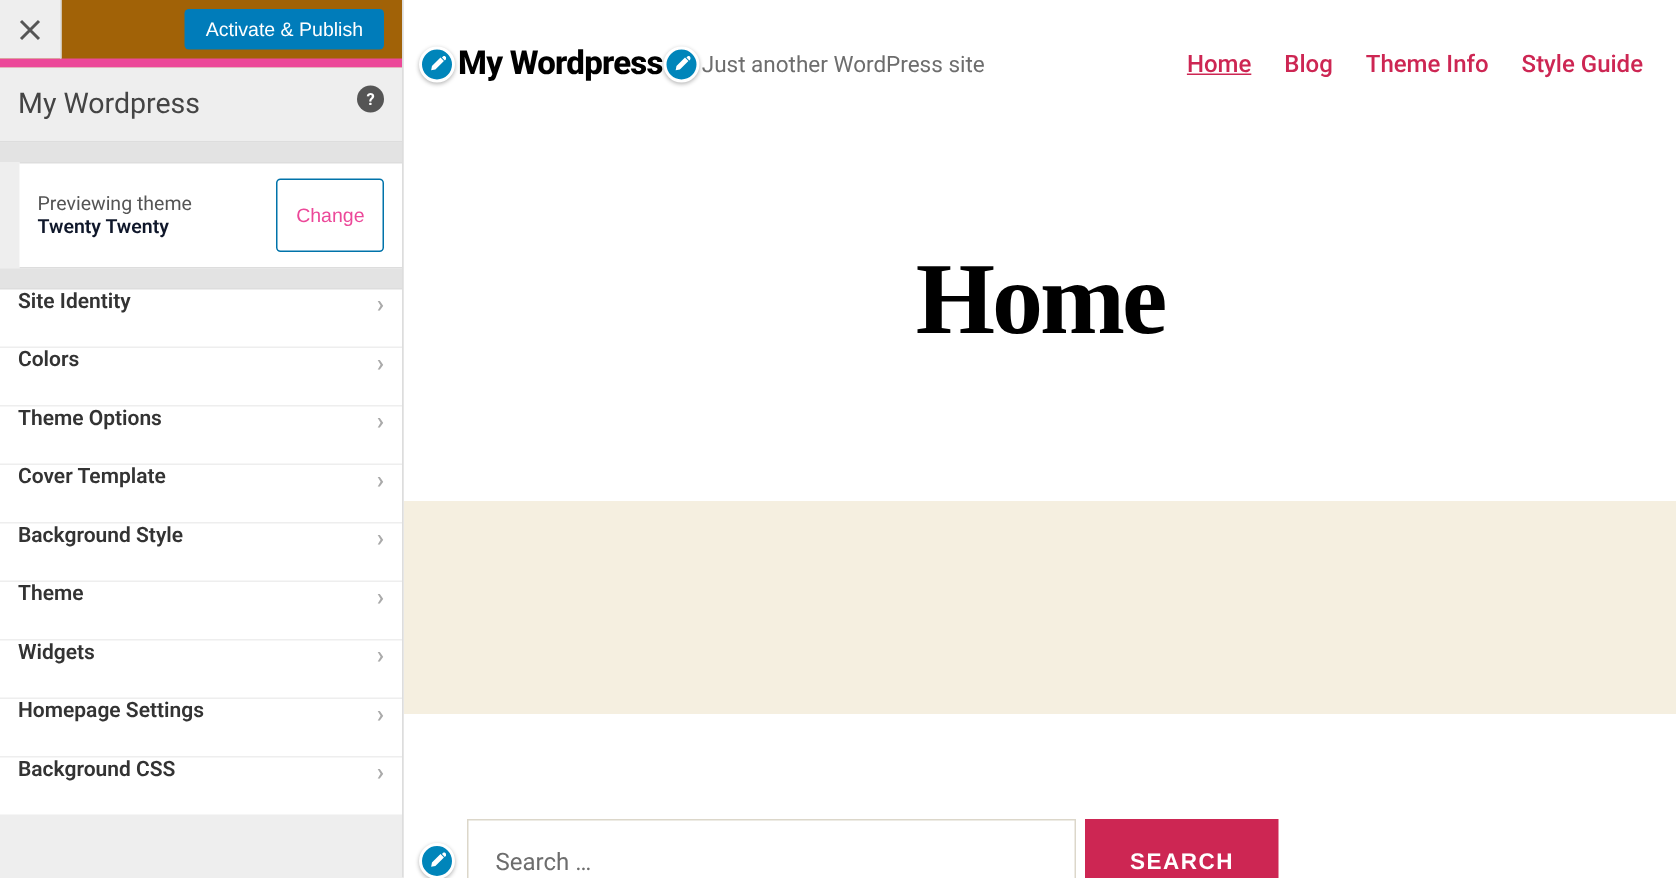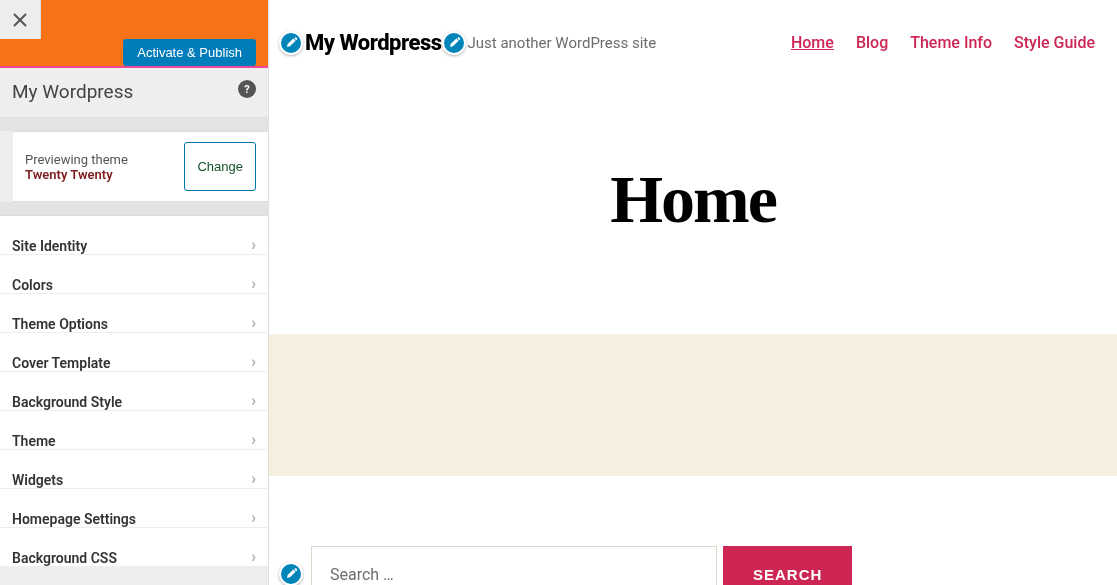--- a/index.html
+++ b/index.html
@@ -1,37 +1,37 @@
 <!DOCTYPE html>
 <html><head>
   <meta charset="utf-8">
   <style>
     * { margin: 0; padding: 0; box-sizing: border-box; }
     body { font-family: -apple-system, BlinkMacSystemFont, "Segoe UI", Roboto, sans-serif; display: flex; height: 585px; overflow: hidden; background: #eee; }
     
     .sidebar { width: 269px; background: #eee; display: flex; flex-direction: column; border-right: 1px solid #ddd; }
-    .sidebar-header { display: flex; background: #f97316; border-bottom: 2px solid #ec4899; flex-direction: column; }
+    .sidebar-header { display: flex; background: #a16207; border-bottom: 6px solid #ec4899; }
     .close-btn { width: 41px; height: 39px; display: flex; align-items: center; justify-content: center; background: #eee; border: none; border-right: 1px solid #ddd; cursor: pointer; color: #555; font-size: 18px; }
     .publish-wrap { flex: 1; display: flex; justify-content: flex-end; align-items: center; padding-right: 12px; }
     .publish-btn { background: #007cba; color: #fff; border: none; padding: 6px 14px; font-size: 13px; cursor: pointer; border-radius: 3px; }
     
     .info-section { padding: 12px 12px 14px; border-bottom: 1px solid #ddd; background: #eee; position: relative; }
     .info-label { font-size: 12px; color: #555; margin-bottom: 3px; }
     .info-title { font-size: 19px; color: #444; font-weight: 400; }
     .help-icon { position: absolute; right: 12px; top: 12px; width: 18px; height: 18px; border-radius: 50%; background: #555; color: #fff; display: flex; align-items: center; justify-content: center; font-size: 11px; font-weight: bold; cursor: pointer; }
     
     .spacer { height: 13px; background: #e3e3e3; }
     
     .theme-section { padding: 10px 12px; background: #fff; display: flex; align-items: center; justify-content: space-between; border-top: 1px solid #ddd; border-bottom: 1px solid #ddd; margin-left: 13px; }
     .theme-text-wrap { font-size: 13px; color: #555; }
-    .theme-name { font-weight: 600; color: #7f1d1d; }
-    .change-btn { background: #fff; color: #14532d; border: 1px solid #0073aa; padding: 16px 12px; font-size: 13px; cursor: pointer; border-radius: 3px; }
+    .theme-name { font-weight: 600; color: #0f172a; }
+    .change-btn { background: #fff; color: #ec4899; border: 1px solid #0073aa; padding: 16px 12px; font-size: 13px; cursor: pointer; border-radius: 3px; }
     
     .menu-list { background: #fff; border-top: 1px solid #ddd; }
-    .menu-item { display: flex; align-items: flex-end; justify-content: space-between; padding: 0 12px; height: 39px; border-bottom: 1px solid #eee; cursor: pointer; font-size: 14px; font-weight: 600; color: #333; }
+    .menu-item { display: flex; align-items: flex-start; justify-content: space-between; padding: 0 12px; height: 39px; border-bottom: 1px solid #eee; cursor: pointer; font-size: 14px; font-weight: 600; color: #333; }
     .chevron { color: #aaa; font-size: 16px; }
     
     .preview { flex: 1; background: #fff; position: relative; overflow-y: auto; }
     .site-header { display: flex; align-items: center; justify-content: space-between; padding: 30px 10px 10px 10px; }
     .site-left { display: flex; align-items: center; }
     .edit-shortcut { width: 24px; height: 24px; border-radius: 50%; background: #0085ba; border: 2px solid #fff; box-shadow: 0 1px 3px rgba(0,0,0,0.3); display: inline-flex; align-items: center; justify-content: center; color: #fff; cursor: pointer; flex-shrink: 0; margin-right: 2px; }
     .site-title { font-size: 22px; font-weight: 800; color: #000; letter-spacing: -0.5px; }
     .site-tagline { font-size: 15px; color: #6d6d6d; margin-left: 0; }
     .site-nav { display: flex; gap: 22px; padding-right: 12px; }
     .nav-link { color: #cd2653; font-size: 16px; text-decoration: none; cursor: pointer; font-weight: 500; }

